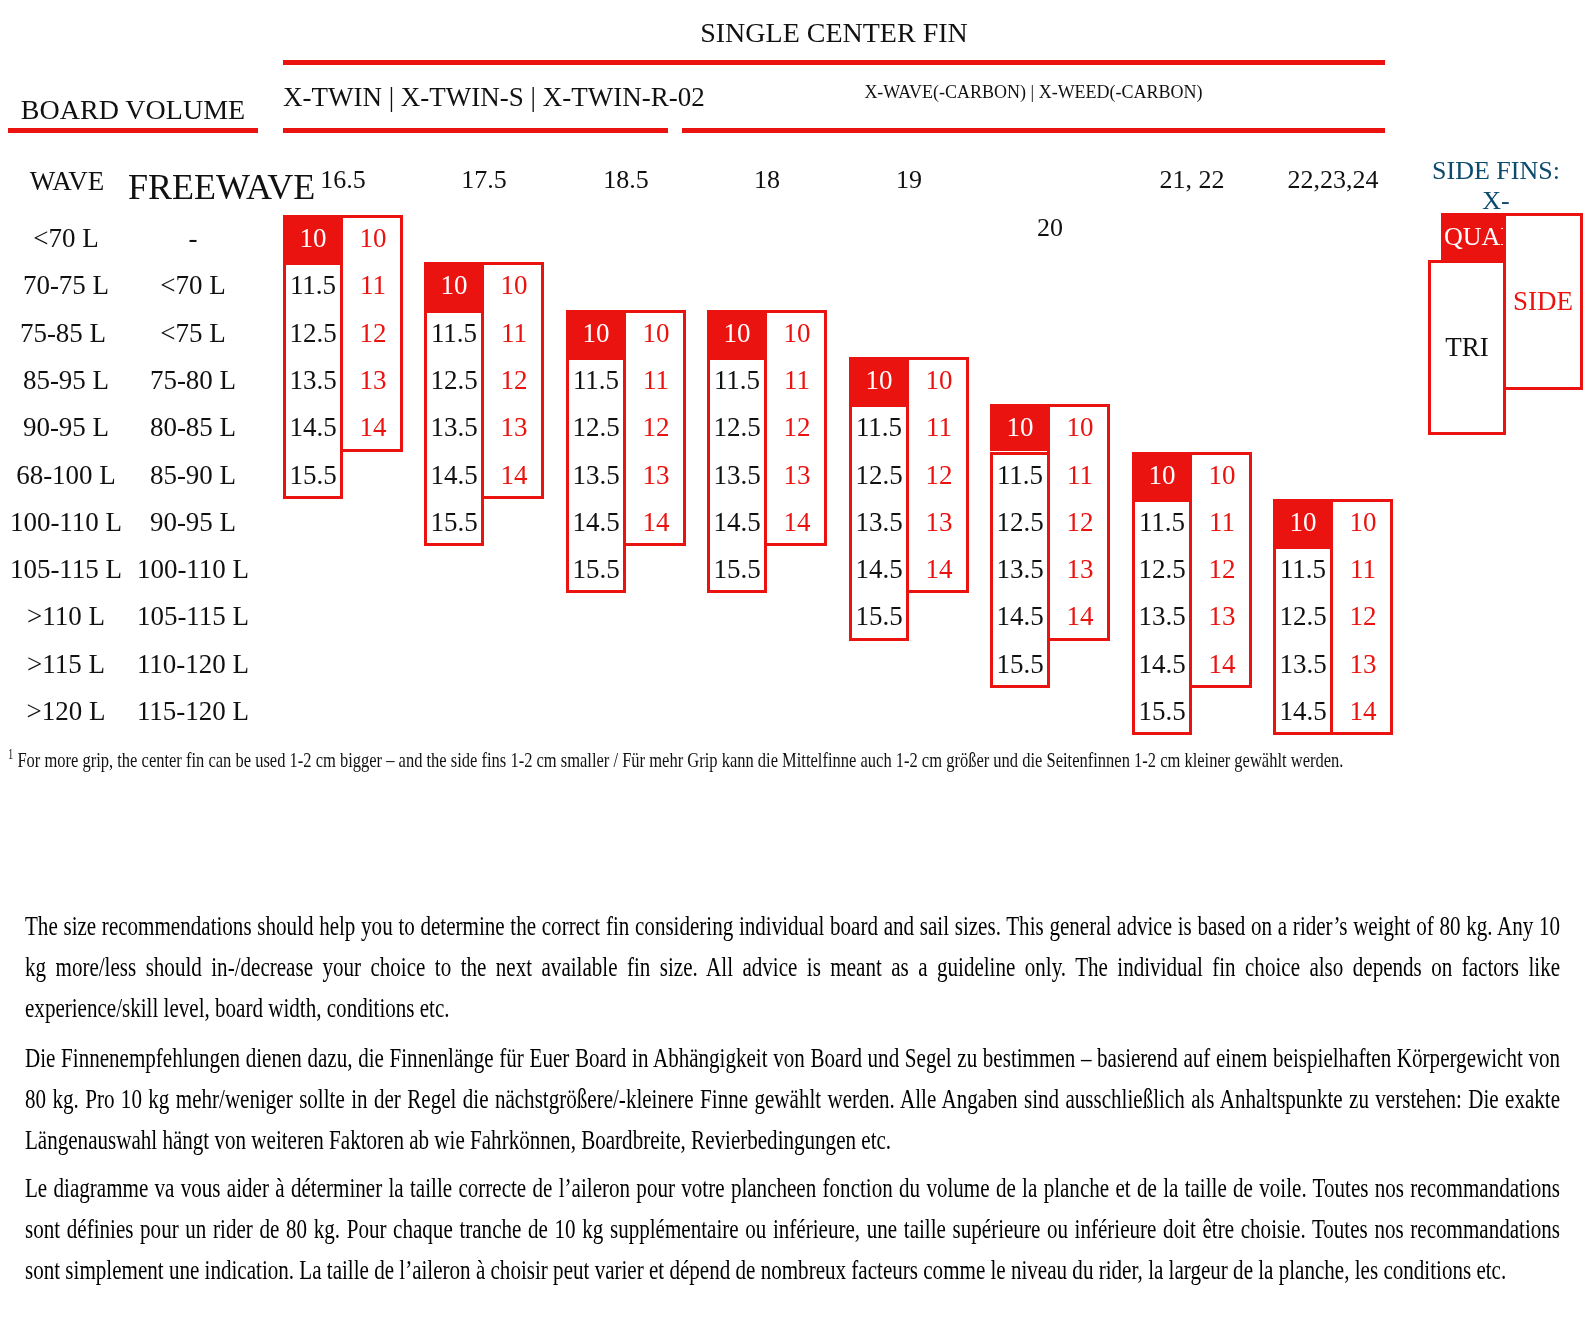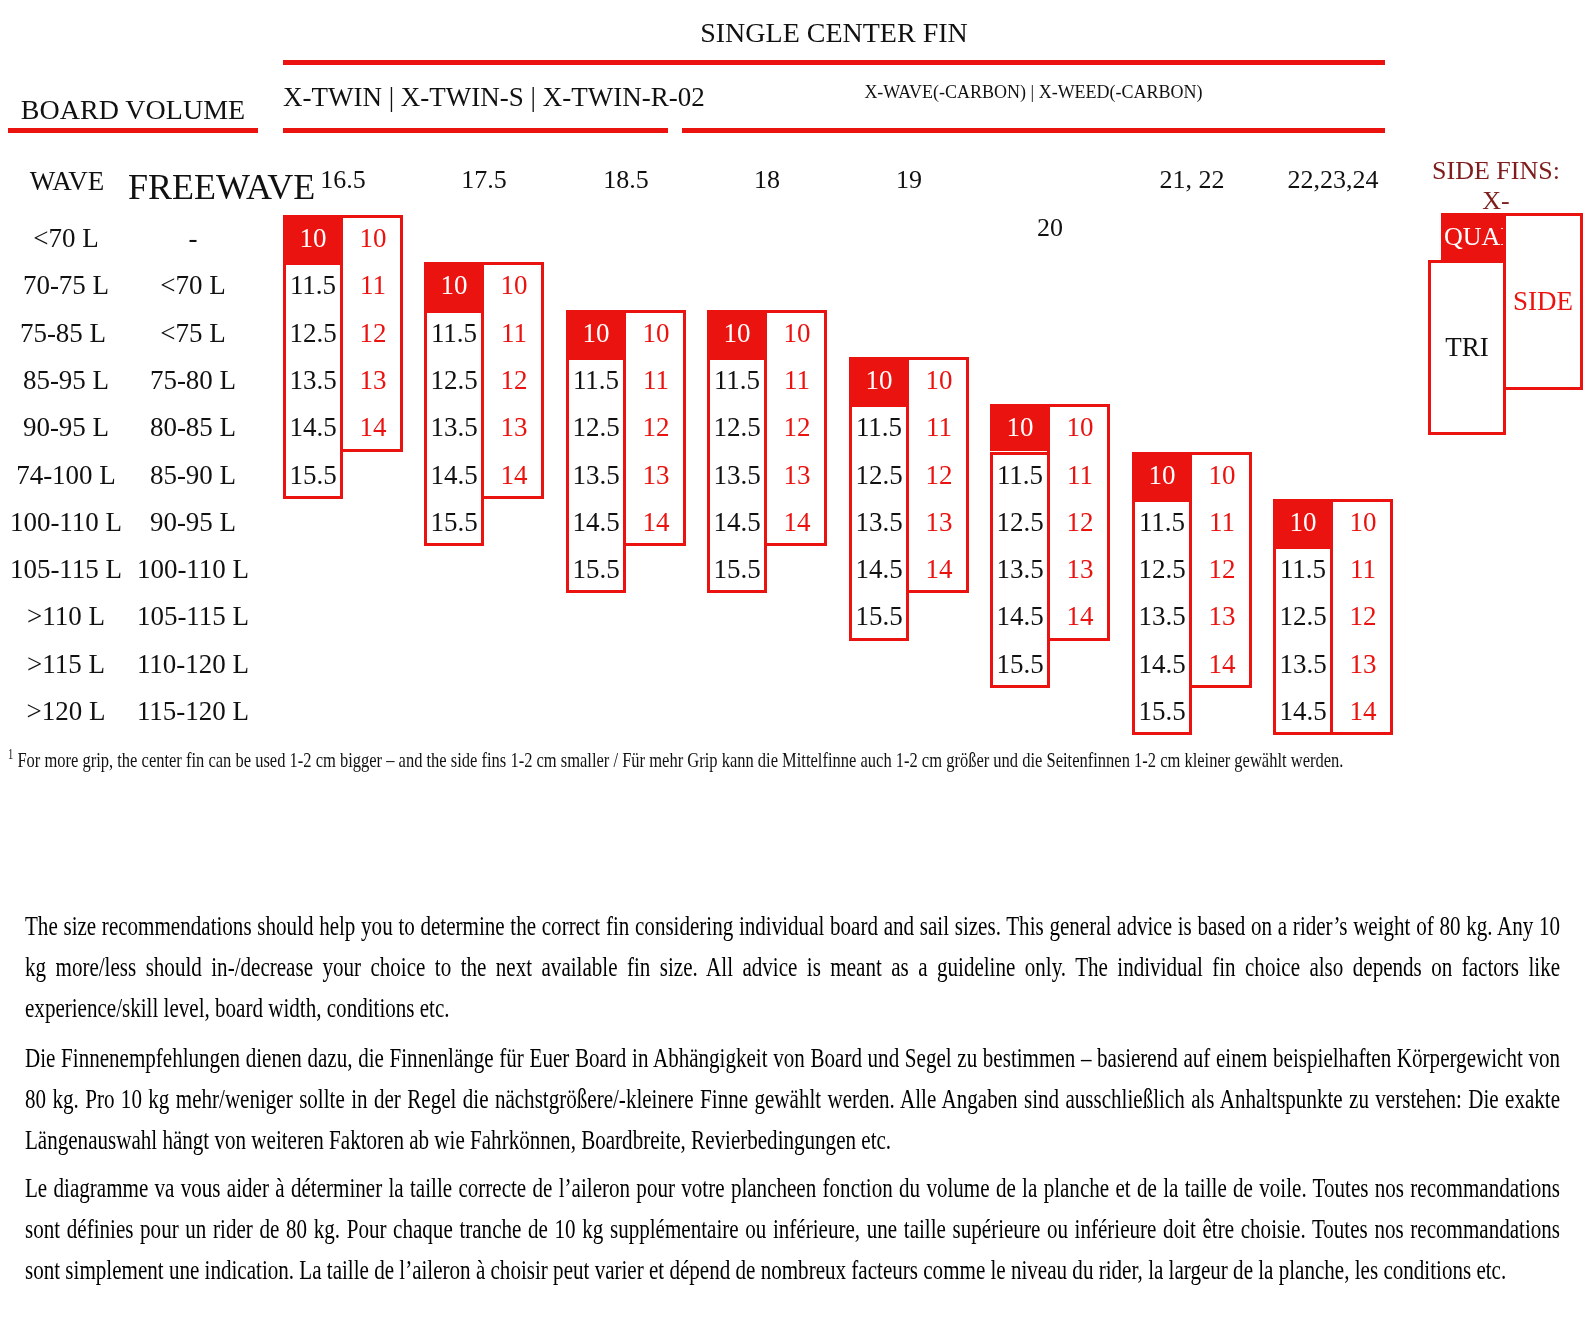--- a/index.html
+++ b/index.html
@@ -16,21 +16,21 @@
   .finbox{position:absolute;border:3px solid var(--red);box-sizing:border-box;background:transparent;}
   .cfval{position:absolute;width:60px;text-align:center;font-size:27px;color:#111;}
   .sfval{position:absolute;width:60px;text-align:center;font-size:27px;color:var(--red);}
   .quadbox{position:absolute;left:1428px;top:213px;width:78px;height:47px;background:var(--red);
            color:#fff;font-size:26px;text-align:right;line-height:47px;margin-left:13px;}
   .tribox{position:absolute;left:1428px;top:260px;width:78px;height:175px;border:3px solid var(--red);
           box-sizing:border-box;color:#111;font-size:27px;text-align:center;line-height:169px;}
   .sidebox{position:absolute;left:1503px;top:213px;width:80px;height:177px;border:3px solid var(--red);
            box-sizing:border-box;color:var(--red);font-size:27px;text-align:center;line-height:171px;background:#fff;}
   .sidefins-label{position:absolute;left:1410px;top:156px;width:172px;text-align:center;
-                  font-size:26px;line-height:30px;color:#7f1d1d;}
+                  font-size:26px;line-height:30px;color:#0c4a6e;}
   .footnote{position:absolute;left:8px;top:747px;font-size:22px;white-space:nowrap;color:#111;
             transform:scaleX(0.75);transform-origin:0 50%;}
   .footnote sup{font-size:14px;}
   .banner{position:absolute;left:0;top:823px;width:1586px;height:74px;background:var(--red);text-align:center;}
   .banner span{display:inline-block;color:#fff;font-size:50px;line-height:74px;transform:scaleX(0.78);white-space:nowrap;}
   .para{position:absolute;left:25px;width:1968px;transform:scaleX(0.78);transform-origin:0 0;
         font-size:27px;line-height:41px;text-align:justify;color:#000;}
 </style>
 </head>
 <body>
@@ -50,21 +50,21 @@
 
   <div class="abs hdr" style="left:7px;top:166px;width:120px;font-size:27px;">WAVE</div>
   <div class="abs hdr" style="left:128px;top:166px;width:130px;font-size:36px;">FREEWAVE</div>
 
   <div id="grid">
       <div class="rowlabel" style="left: 5px; top: 215px; width: 122px; height: 47.3px; line-height: 47.3px;">&lt;70 L</div>
       <div class="rowlabel" style="left: 5px; top: 262.3px; width: 122px; height: 47.3px; line-height: 47.3px;">70-75 L</div>
       <div class="rowlabel" style="left: 2px; top: 309.6px; width: 122px; height: 47.3px; line-height: 47.3px;">75-85 L</div>
       <div class="rowlabel" style="left: 5px; top: 356.9px; width: 122px; height: 47.3px; line-height: 47.3px;">85-95 L</div>
       <div class="rowlabel" style="left: 5px; top: 404.2px; width: 122px; height: 47.3px; line-height: 47.3px;">90-95 L</div>
-      <div class="rowlabel" style="left: 5px; top: 451.5px; width: 122px; height: 47.3px; line-height: 47.3px;">74-100 L</div>
+      <div class="rowlabel" style="left: 5px; top: 451.5px; width: 122px; height: 47.3px; line-height: 47.3px;">68-100 L</div>
       <div class="rowlabel" style="left: 5px; top: 498.8px; width: 122px; height: 47.3px; line-height: 47.3px;">100-110 L</div>
       <div class="rowlabel" style="left: 5px; top: 546.1px; width: 122px; height: 47.3px; line-height: 47.3px;">105-115 L</div>
       <div class="rowlabel" style="left: 5px; top: 593.4px; width: 122px; height: 47.3px; line-height: 47.3px;">&gt;110 L</div>
       <div class="rowlabel" style="left: 5px; top: 640.7px; width: 122px; height: 47.3px; line-height: 47.3px;">&gt;115 L</div>
       <div class="rowlabel" style="left: 5px; top: 688px; width: 122px; height: 47.3px; line-height: 47.3px;">&gt;120 L</div>
       <div class="rowlabel" style="left: 128px; top: 215px; width: 130px; height: 47.3px; line-height: 47.3px;">-</div>
       <div class="rowlabel" style="left: 128px; top: 262.3px; width: 130px; height: 47.3px; line-height: 47.3px;">&lt;70 L</div>
       <div class="rowlabel" style="left: 128px; top: 309.6px; width: 130px; height: 47.3px; line-height: 47.3px;">&lt;75 L</div>
       <div class="rowlabel" style="left: 128px; top: 356.9px; width: 130px; height: 47.3px; line-height: 47.3px;">75-80 L</div>
       <div class="rowlabel" style="left: 128px; top: 404.2px; width: 130px; height: 47.3px; line-height: 47.3px;">80-85 L</div>

